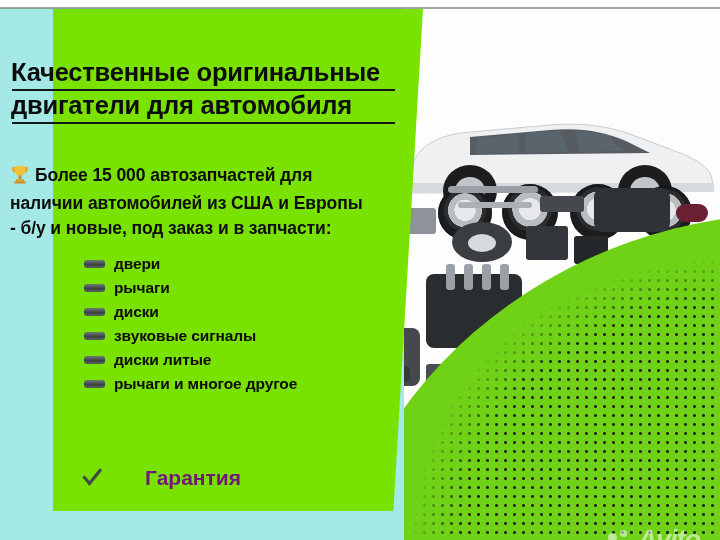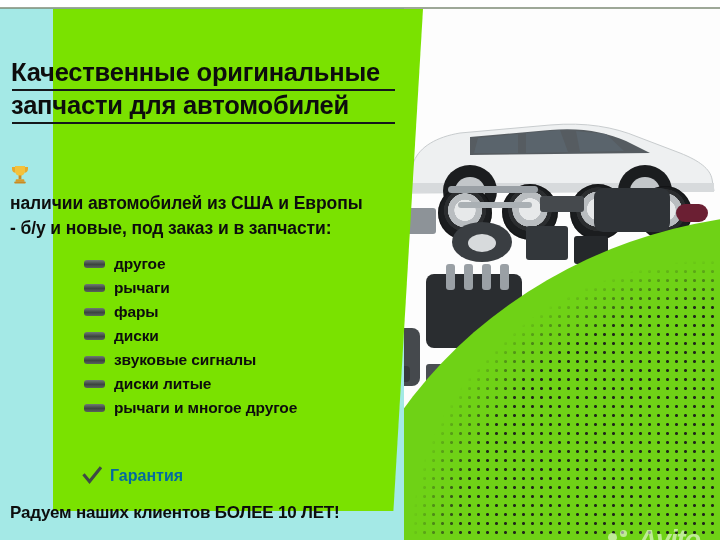--- a/index.html
+++ b/index.html
@@ -140,23 +140,24 @@
     border-radius: 3px;
     background: linear-gradient(180deg, #6f7a73 0%, #3c4440 55%, #59625c 100%);
     margin-right: 9px;
     flex: 0 0 auto;
   }
   .guarantee {
     position: absolute;
     left: 82px; top: 440px;
     display: flex;
     align-items: center;
-    color: #0369a1;
-    font-size: 16px;
-    font-weight: bold;
+    color: #701a75;
+    font-size: 21px;
+    font-weight: bold;
+    gap: 35px;
   }
   .check-icon {
     margin-right: 8px;
     flex: 0 0 auto;
     line-height: 0;
   }
   .tagline {
     position: absolute;
     left: 10px; top: 477px;
     color: #0d0d0d;
@@ -289,50 +290,46 @@
   </div>
 
   <div class="bg-cyan"></div>
   <div class="top-rule"></div>
   <div class="green-panel"></div>
 
   <div class="content">
 
     <div class="title">
       <span class="tline">Качественные оригинальные</span>
-      <span class="tline">запчасти для автомобилей</span>
+      <span class="tline">двигатели для автомобиля</span>
     </div>
 
     <div class="lede">
       <span class="trophy-icon">
         <svg width="20" height="19" viewBox="0 0 20 19">
           <path d="M5 1h10v5a5 5 0 0 1-10 0z" fill="#f3c23c"></path>
           <path d="M5 2H2v2c0 2.2 1.6 3.6 3.4 3.8L5 6z" fill="#e8a92a"></path>
           <path d="M15 2h3v2c0 2.2-1.6 3.6-3.4 3.8L15 6z" fill="#e8a92a"></path>
           <rect x="8.6" y="10.4" width="2.8" height="4" fill="#c98b22"></rect>
           <rect x="5.6" y="14.2" width="8.8" height="2.6" rx="1" fill="#d99b27"></rect>
           <rect x="4.2" y="16.4" width="11.6" height="2.2" rx="1" fill="#c98b22"></rect>
         </svg>
-      </span><br>
+      </span><span>Более 15 000 автозапчастей для</span><br>
       <span>наличии автомобилей из США и Европы</span><br>
       <span>- б/у и новые, под заказ и в запчасти:</span>
     </div>
 
     <ul class="features">
       <li>
         <span class="dash-icon"></span>
-        <span>другое</span>
+        <span>двери</span>
       </li>
       <li>
         <span class="dash-icon"></span>
         <span>рычаги</span>
-      </li>
-      <li>
-        <span class="dash-icon"></span>
-        <span>фары</span>
       </li>
       <li>
         <span class="dash-icon"></span>
         <span>диски</span>
       </li>
       <li>
         <span class="dash-icon"></span>
         <span>звуковые сигналы</span>
       </li>
       <li>
@@ -347,21 +344,20 @@
 
     <div class="guarantee">
       <span class="check-icon">
         <svg width="20" height="20" viewBox="0 0 20 20">
           <path d="M2.5 9.5 L7.5 15.5 L18 2.5" fill="none" stroke="#3f4a44" stroke-width="3.1" stroke-linecap="square"></path>
         </svg>
       </span>
       <span>Гарантия</span>
     </div>
 
-    <div class="tagline">Радуем наших клиентов БОЛЕЕ 10 ЛЕТ!</div>
 
     <div class="avito">
       <span class="avito-dots">
         <i style="left:0px; top:3px; width:9px; height:9px;"></i>
         <i style="left:12px; top:0px; width:7px; height:7px;"></i>
         <i style="left:2px; top:14px; width:7px; height:7px;"></i>
         <i style="left:13px; top:10px; width:11px; height:11px;"></i>
       </span>
       <span class="avito-word">Avito</span>
     </div>

